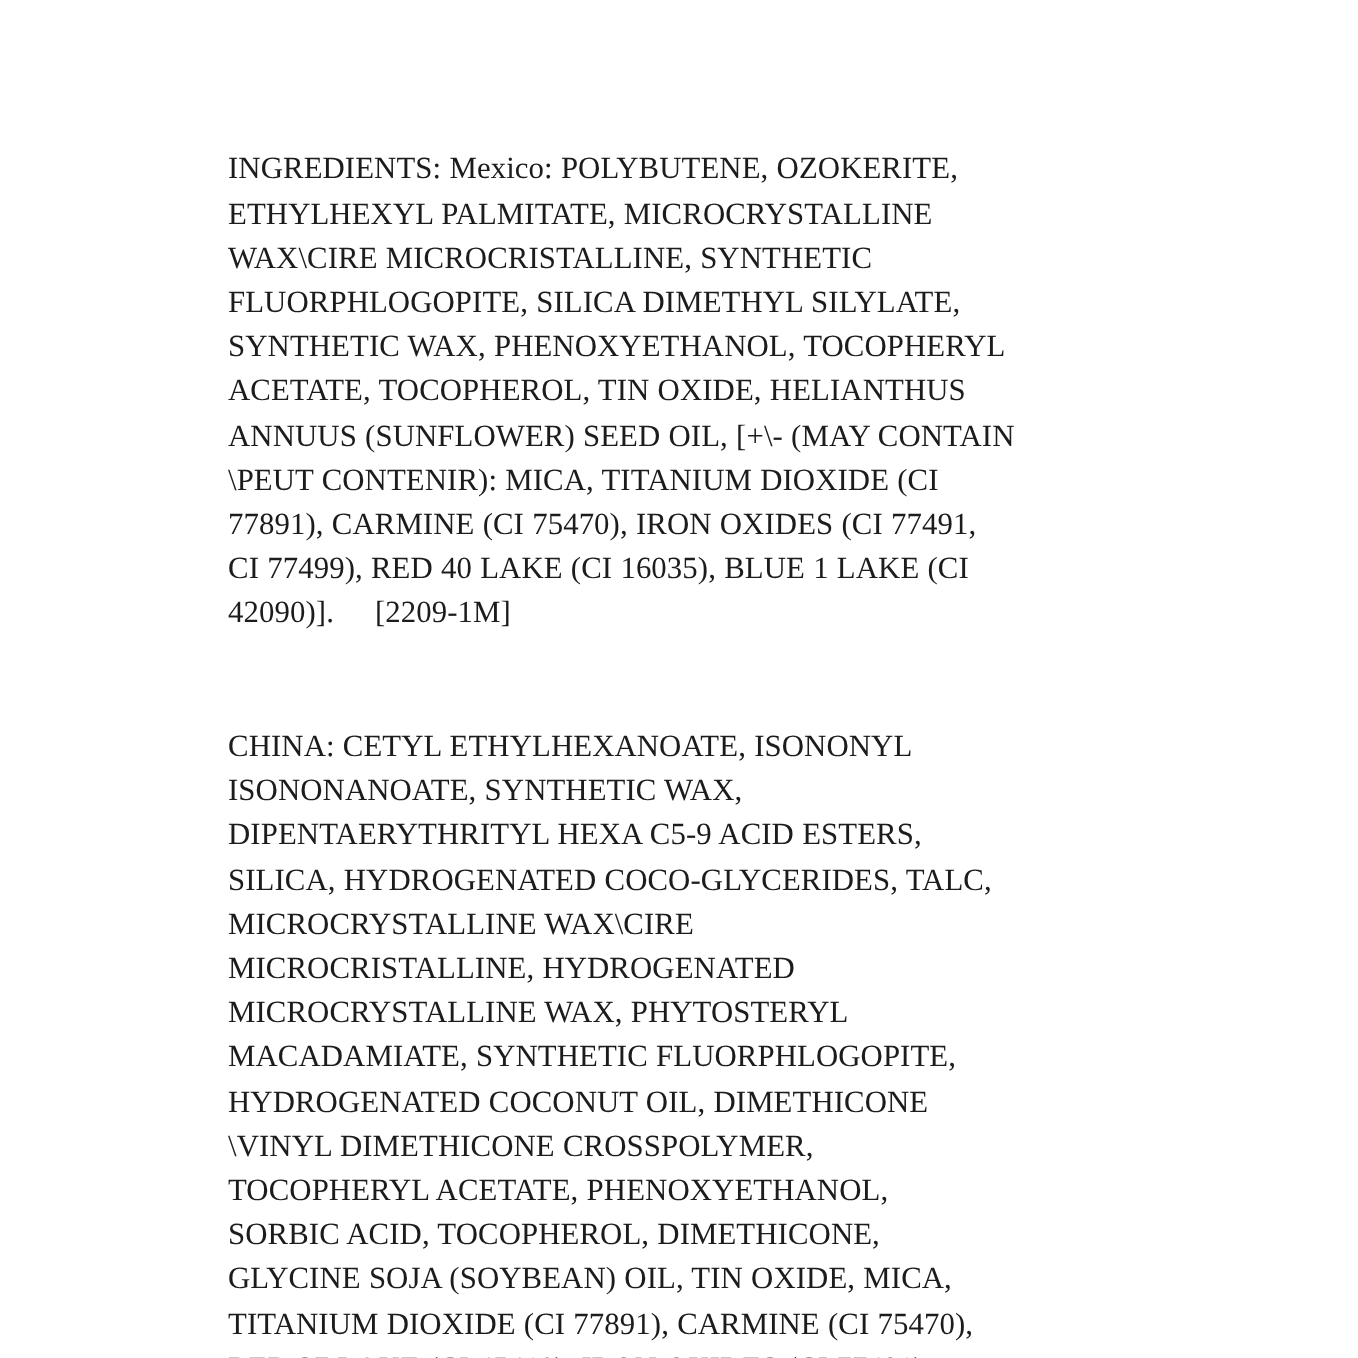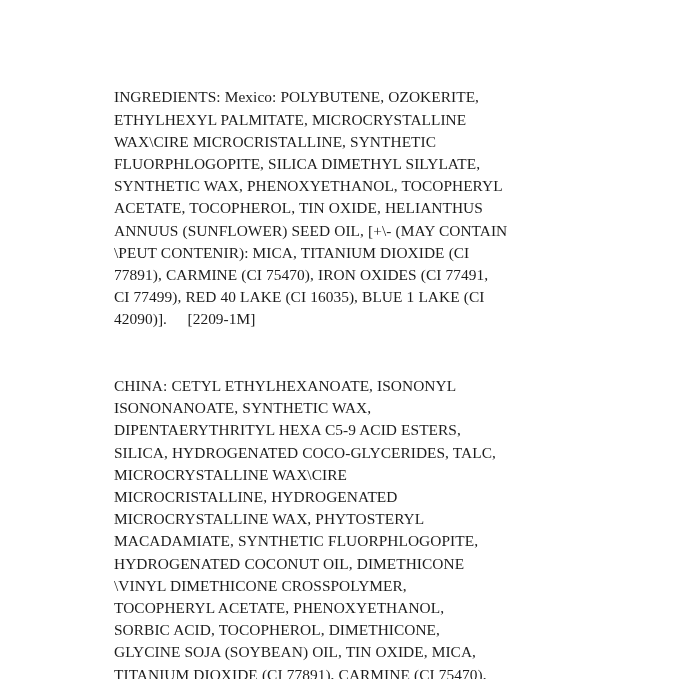--- a/index.html
+++ b/index.html
@@ -12,21 +12,21 @@
     background: #ffffff;
     font-family: "Liberation Serif", serif;
     color: #1a1a1a;
     overflow: hidden;
   }
   .page {
     position: relative;
     width: 679px;
     height: 679px;
     box-sizing: border-box;
-    padding: 42px 108px 0 114px;
+    padding: 30px 108px 0 114px;
   }
   .ingredients-block {
     font-size: 15.4px;
     line-height: 22.2px;
     letter-spacing: 0.05px;
     color: #1c1c1c;
     text-align: left;
     white-space: pre-wrap;
     word-spacing: 0.2px;
   }

